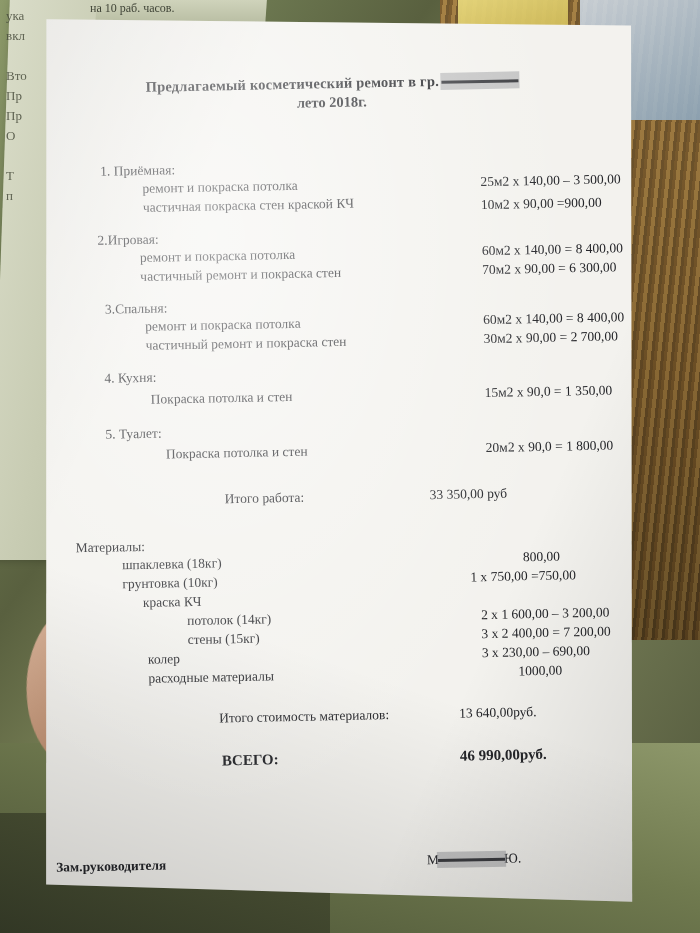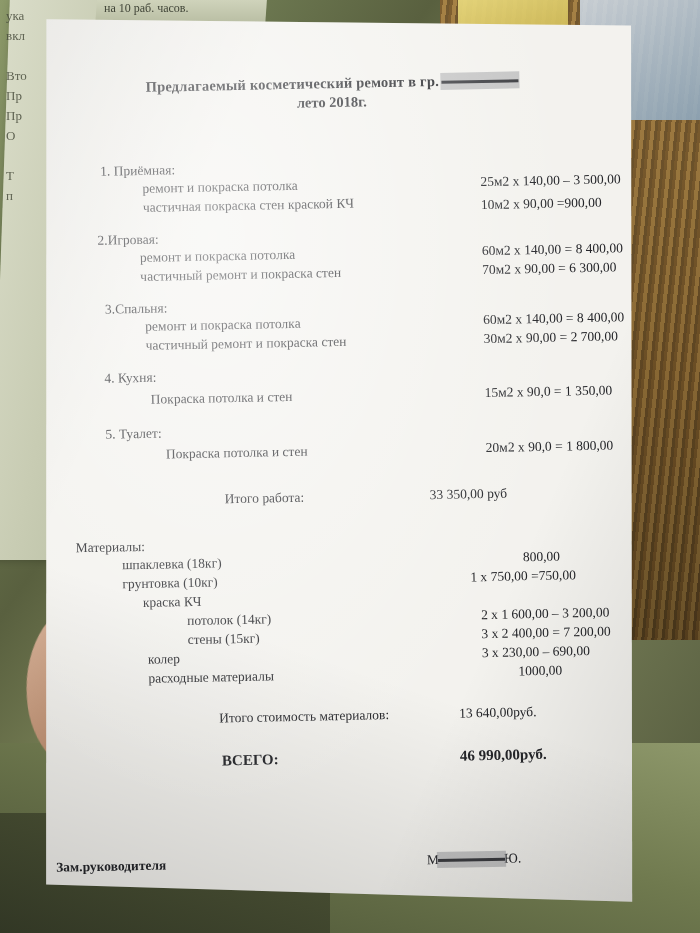--- a/index.html
+++ b/index.html
@@ -43,21 +43,21 @@
   }
   .bg-top-paper {
     position: absolute;
     left: 96px; top: 0;
     width: 170px; height: 26px;
     background: linear-gradient(180deg,#cfd3bb,#b6bba0);
     transform: skewX(-4deg);
   }
   .bg-top-text {
     position: absolute;
-    left: 104px; top: 1px;
+    left: 90px; top: 1px;
     font-size: 12px;
     color: #3f4336;
     font-family: "Liberation Serif", serif;
   }
   .bg-bag-right {
     position: absolute;
     right: 0; top: 0;
     width: 260px; height: 640px;
     background:
       repeating-linear-gradient(96deg, rgba(90,60,25,.55) 0 3px, rgba(160,120,60,.35) 3px 7px, rgba(60,40,18,.5) 7px 10px),

